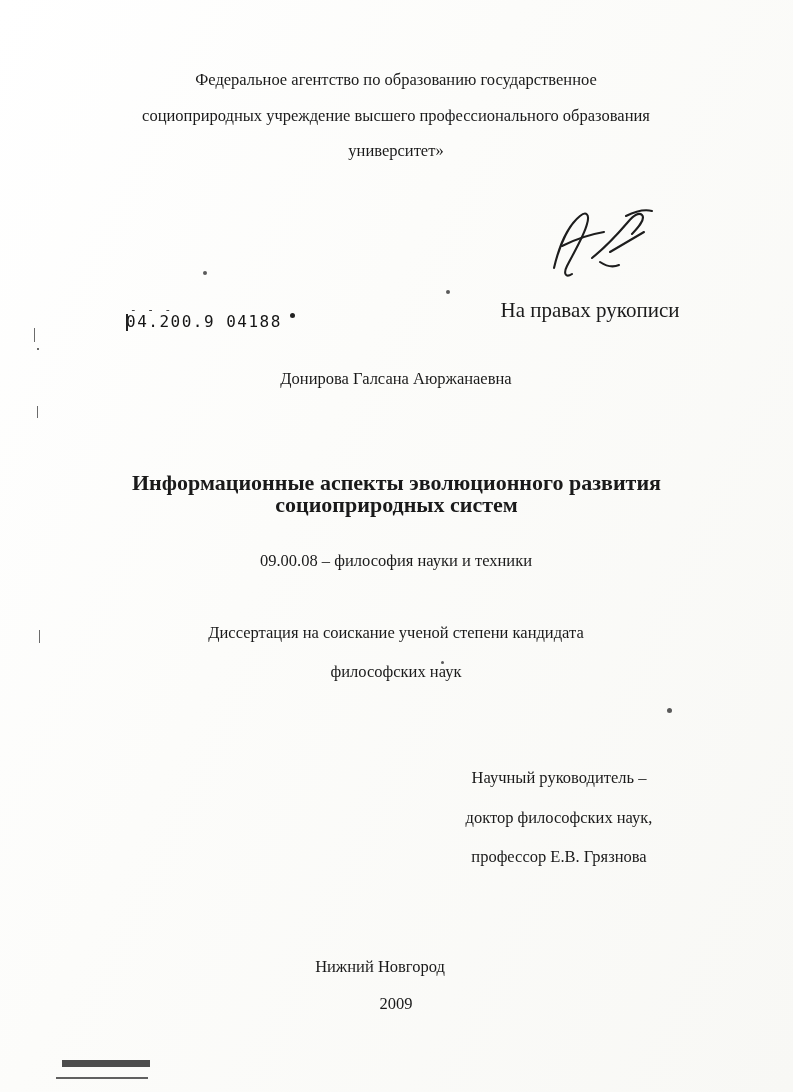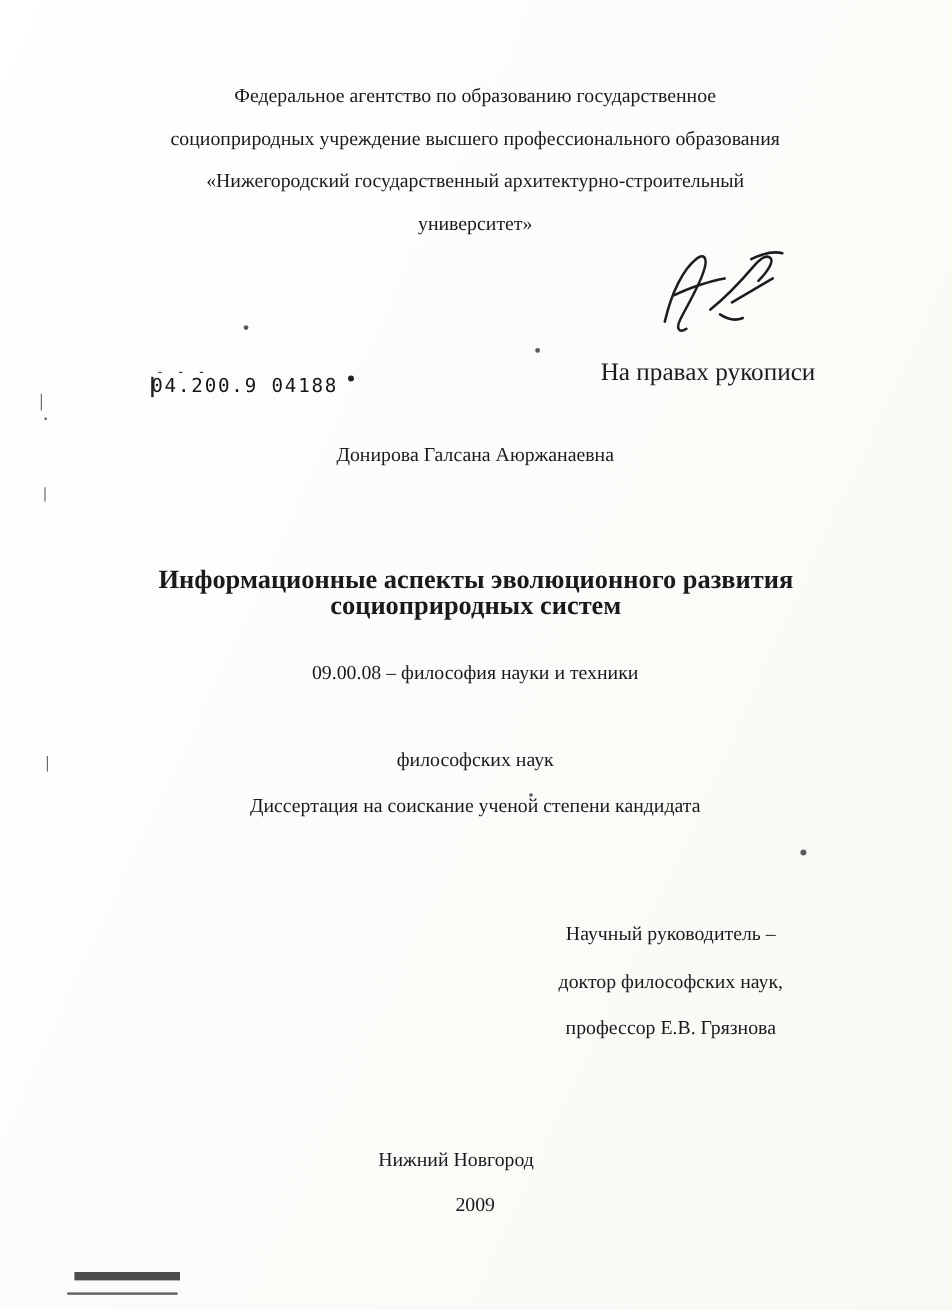--- a/index.html
+++ b/index.html
@@ -9,21 +9,21 @@
   }
   body {
     font-family: "Liberation Serif", serif;
     color: #1a1a1a;
   }
   #page {
     position: relative;
     width: 793px;
     height: 1092px;
     margin: 0 auto;
-    background: #fef9c3;
+    background: #7dd3fc;
     overflow: hidden;
   }
   
   #page::before {
     content: "";
     position: absolute;
     inset: 0;
     background: linear-gradient(115deg, #ffffff 0%, #fcfcfa 40%, #f8f8f5 100%);
     pointer-events: none;
   }
@@ -207,21 +207,20 @@
 </style>
 </head>
 <body>
 
 <div id="page">
   <div class="content">
 
     <div class="block" id="institution">
       <div class="line">Федеральное агентство по образованию государственное</div>
       <div class="line">социоприродных учреждение высшего профессионального образования</div>
-      <div class="line">«Нижегородский государственный архитектурно-строительный</div>
       <div class="line">университет»</div>
     </div>
 
     <div id="signature">
       <svg viewBox="0 0 120 85" width="120" height="85" aria-hidden="true">
         <g fill="none" stroke="#1d1d1d" stroke-width="2.1" stroke-linecap="round">
           <path d="M14 62 C20 36, 30 18, 40 10 C46 5, 50 8, 47 18 C44 30, 33 48, 27 60 C23 68, 26 72, 32 68"></path>
           <path d="M22 40 C34 34, 52 28, 64 26"></path>
           <path d="M52 52 C62 44, 76 30, 88 16 C94 9, 99 6, 102 9 C105 12, 100 20, 92 28"></path>
           <path d="M70 46 C80 40, 94 32, 104 26"></path>
@@ -243,22 +242,22 @@
     <div class="block" id="author">Донирова Галсана Аюржанаевна</div>
 
     <div class="block" id="title">
       <div class="line">Информационные аспекты эволюционного развития</div>
       <div class="line">социоприродных систем</div>
     </div>
 
     <div class="block" id="specialty">09.00.08 – философия науки и техники</div>
 
     <div class="block" id="degree">
+      <div class="line">Диссертация на соискание ученой степени кандидата</div>
       <div class="line">философских наук</div>
-      <div class="line">Диссертация на соискание ученой степени кандидата</div>
     </div>
 
     <div class="block" id="supervisor">
       <div class="line">Научный руководитель –</div>
       <div class="line">доктор философских наук,</div>
       <div class="line">профессор Е.В. Грязнова</div>
     </div>
 
     <div class="block" id="city">Нижний Новгород</div>
     <div class="block" id="year">2009</div>

